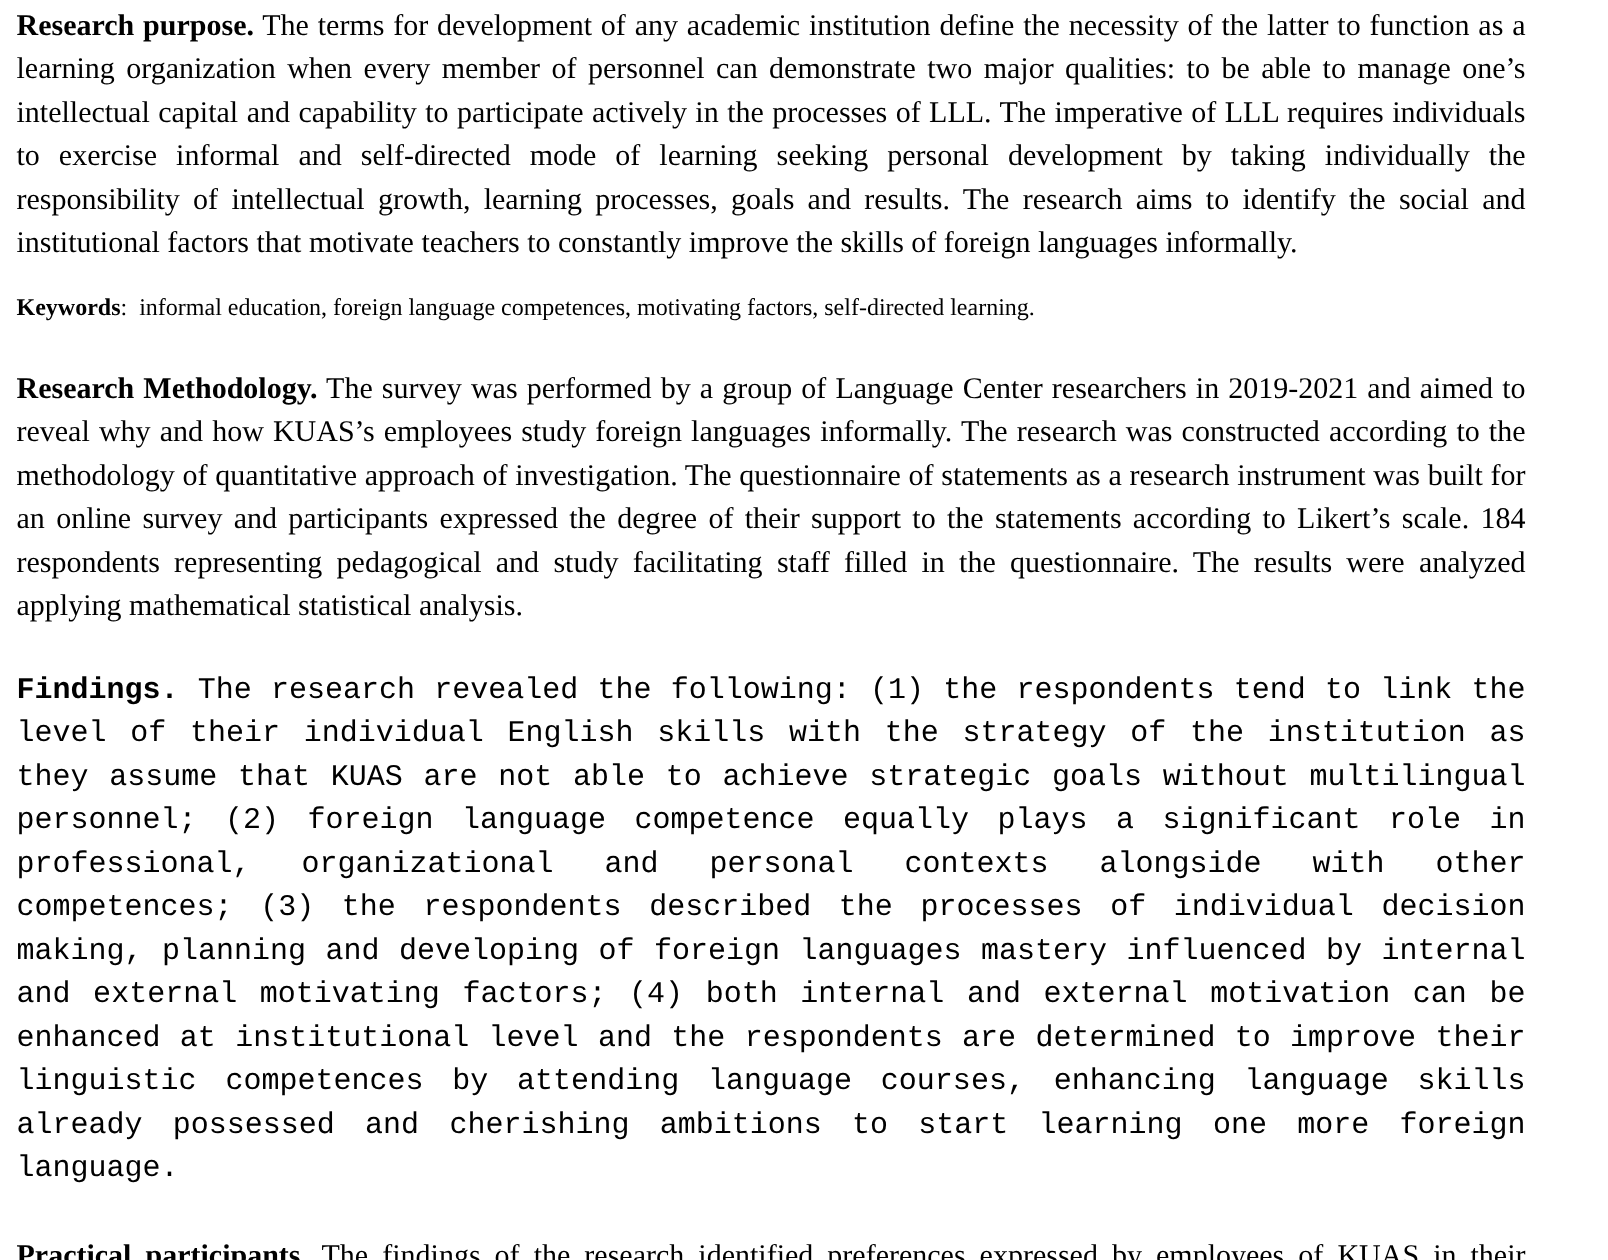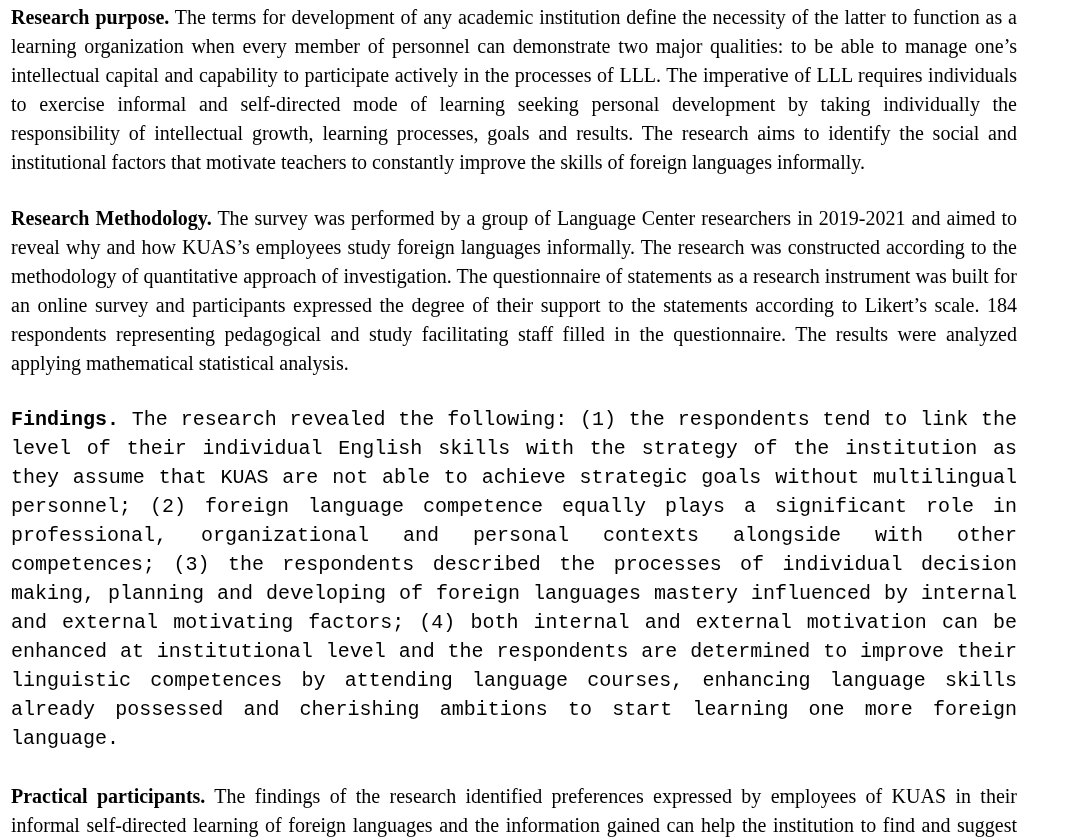--- a/index.html
+++ b/index.html
@@ -37,20 +37,21 @@
   .para-findings    { margin-top: 27px; font-family: Liberation Mono, monospace; }
   .para-practical   { margin-top: 29px; }
 </style>
 </head>
 <body>
 
 <div class="page">
 
   <p class="para para-purpose"><b class="lead">Research purpose.</b><span> The terms for development of any academic institution define the necessity of the latter to function as a learning organization when every member of personnel can demonstrate two major qualities: to be able to manage one’s intellectual capital and capability to participate actively in the processes of LLL. The imperative of LLL requires individuals to exercise informal and self-directed mode of learning seeking personal development by taking individually the responsibility of intellectual growth, learning processes, goals and results. The research aims to identify the social and institutional factors that motivate teachers to constantly improve the skills of foreign languages informally.</span></p>
 
+  <p class="para keywords-para"><b class="lead">Keywords</b><span>:&nbsp; </span><span>informal education, foreign language competences, motivating factors, self-directed learning.</span></p>
 
   <p class="para para-methodology"><b class="lead">Research Methodology.</b><span> The survey was performed by a group of Language Center researchers in 2019-2021 and aimed to reveal why and how KUAS’s employees study foreign languages informally. The research was constructed according to the methodology of quantitative approach of investigation. The questionnaire of statements as a research instrument was built for an online survey and participants expressed the degree of their support to the statements according to Likert’s scale. 184 respondents representing pedagogical and study facilitating staff filled in the questionnaire. The results were analyzed applying mathematical statistical analysis.</span></p>
 
   <p class="para para-findings"><b class="lead">Findings.</b><span> The research revealed the following: (1) the respondents tend to link the level of their individual English skills with the strategy of the institution as they assume that KUAS are not able to achieve strategic goals without multilingual personnel; (2) foreign language competence equally plays a significant role in professional, organizational and personal contexts alongside with other competences; (3) the respondents described the processes of individual decision making, planning and developing of foreign languages mastery influenced by internal and external motivating factors; (4) both internal and external motivation can be enhanced at institutional level and the respondents are determined to improve their linguistic competences by attending language courses, enhancing language skills already possessed and cherishing ambitions to start learning one more foreign language.</span></p>
 
   <p class="para para-practical"><b class="lead">Practical participants.</b><span> The findings of the research identified preferences expressed by employees of KUAS in their informal self-directed learning of foreign languages and the information gained can help the institution to find and suggest the best ways to facilitate this process.</span></p>
 
 </div>
 
 </body></html>

